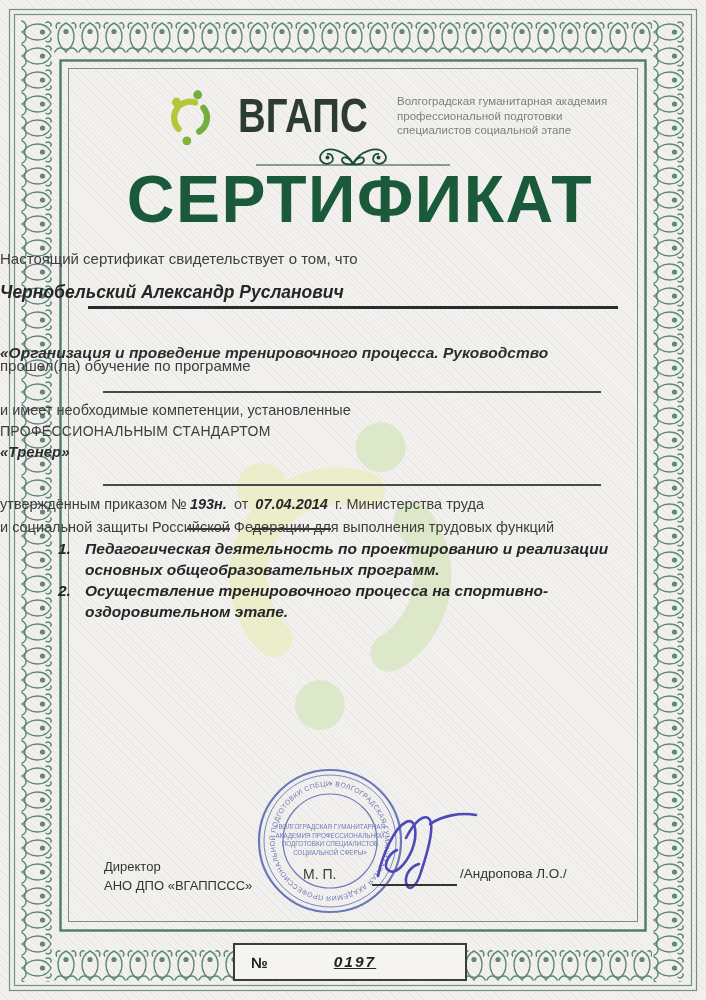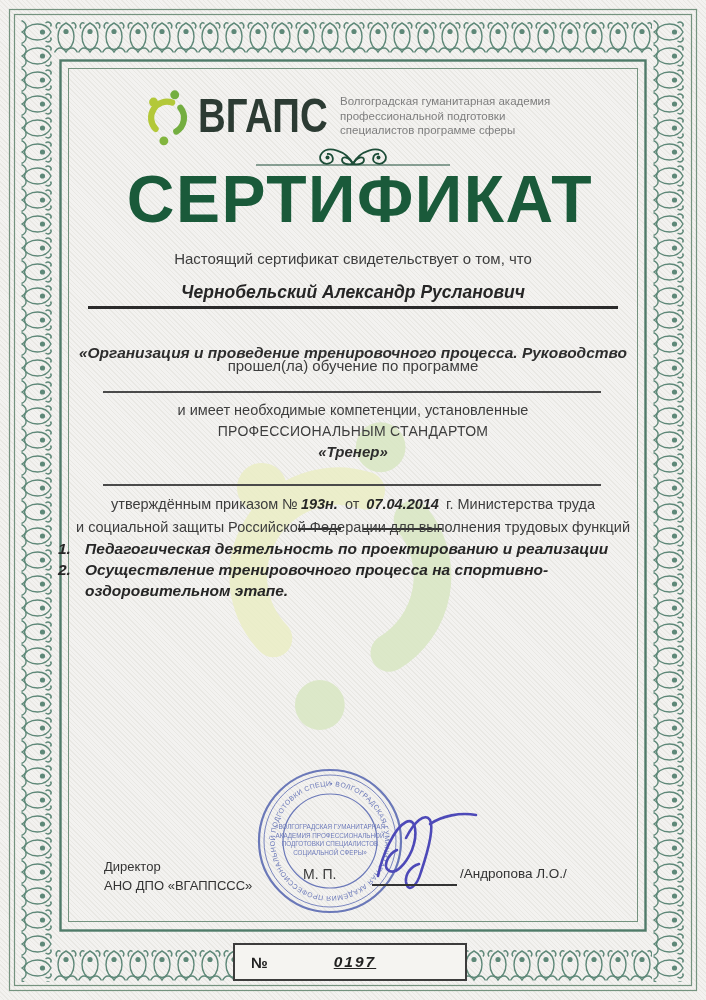--- a/index.html
+++ b/index.html
@@ -5,28 +5,28 @@
   html,body{margin:0;padding:0;}
   body{width:706px;height:1000px;font-family:"Liberation Sans",sans-serif;}
   .page{
     position:relative;width:706px;height:1000px;overflow:hidden;
     background:repeating-linear-gradient(45deg,#f3f2f0 0px,#f3f2f0 2.2px,#e9e8e4 2.2px,#e9e8e4 3.2px);
   }
   .abs{position:absolute;}
   svg{display:block;}
   .border-svg{position:absolute;left:0;top:0;}
   .watermark{position:absolute;left:198px;top:398px;opacity:.85;}
-  .header{position:absolute;left:142px;top:86px;display:flex;align-items:center;}
+  .header{position:absolute;left:165px;top:86px;display:flex;align-items:center;gap:17px;}
   .logo-word{font-size:48px;font-weight:bold;color:#2c3b33;letter-spacing:0px;
     transform:scaleX(.8);transform-origin:left center;margin-left:4px;line-height:1;}
   .org{font-size:11.5px;line-height:14.5px;color:#7e7e7e;margin-left:-20px;}
   .flourish{position:absolute;left:256px;top:140px;}
   .title{position:absolute;left:0;top:166px;width:706px;text-align:center;
     font-size:66px;font-weight:bold;letter-spacing:1.5px;color:#1a5a3a;line-height:1;padding-left:7px;}
-  .centered{position:absolute;left:0;width:706px;text-align:center;color:#3d3d3d;}
+  .centered{position:absolute;left:0;width:706px;color:#3d3d3d;}
   .intro{top:250px;font-size:15px;}
   .recipient{top:282px;font-size:17.5px;font-weight:bold;font-style:italic;color:#262626;}
   .name-underline{left:88px;top:306px;width:530px;height:2.5px;background:#2b2b2b;}
   .completed{top:321px;font-size:15px;margin-top:36px;}
   .program{top:342px;font-size:15.5px;font-weight:bold;font-style:italic;color:#2d2d2d;line-height:22px;}
   .sep{left:103px;width:498px;height:2px;background:#4a4a4a;}
   .sep1{top:391px;} .sep2{top:484px;}
   .comp1{top:402px;font-size:14.5px;}
   .comp2{top:423px;font-size:14px;letter-spacing:.3px;}
   .standard{top:443px;font-size:15px;font-weight:bold;font-style:italic;color:#2d2d2d;}
@@ -105,21 +105,21 @@
       <path d="M29,16 A15.5,15.5 0 0 0 13,41.5" fill="none" stroke="#b3c839" stroke-width="6" stroke-linecap="round"></path>
       <circle cx="11" cy="15.5" r="4.3" fill="#b3c839"></circle>
       <circle cx="31.5" cy="8.5" r="4.3" fill="#74ae40"></circle>
       <path d="M37,21 A15.5,15.5 0 0 1 33,44" fill="none" stroke="#74ae40" stroke-width="6" stroke-linecap="round"></path>
       <circle cx="21" cy="53" r="4.3" fill="#82b53e"></circle>
     </svg>
     <div class="logo-word">ВГАПС</div>
     <div class="org">
       <div>Волгоградская гуманитарная академия</div>
       <div>профессиональной подготовки</div>
-      <div>специалистов программе сферы</div>
+      <div>специалистов социальной этапе</div>
     </div>
   </div>
 
   <svg class="flourish" width="194" height="32" viewBox="0 0 194 32">
     <g fill="none" stroke="#1d4d38" stroke-width="1.8">
       <line x1="0" y1="25" x2="194" y2="25" stroke-width="1"></line>
       <path d="M97,24 C90,10 72,6 66,13 C61,19 67,26 74,23 C79,21 77,13 71,14"></path>
       <path d="M97,24 C104,10 122,6 128,13 C133,19 127,26 120,23 C115,21 117,13 123,14"></path>
       <path d="M97,24 C93,16 86,16 86,20 C86,24 92,25 97,24 C102,25 108,24 108,20 C108,16 101,16 97,24"></path>
     </g>
@@ -148,20 +148,21 @@
     <span class="u">07.04.2014</span>
     <span>г. Министерства труда</span>
   </div>
   <div class="centered order2">и социальной защиты Российской Федерации для выполнения трудовых функций</div>
 
   <div class="fn-list">
     <div class="fn-item">
       <span class="fn-num">1.</span>
       <span class="fn-text">
         <span>Педагогическая деятельность по проектированию и реализации</span><br>
+        <span>основных общеобразовательных программ.</span>
       </span>
     </div>
     <div class="fn-item">
       <span class="fn-num">2.</span>
       <span class="fn-text">
         <span>Осуществление тренировочного процесса на спортивно-</span><br>
         <span>оздоровительном этапе.</span>
       </span>
     </div>
   </div>

